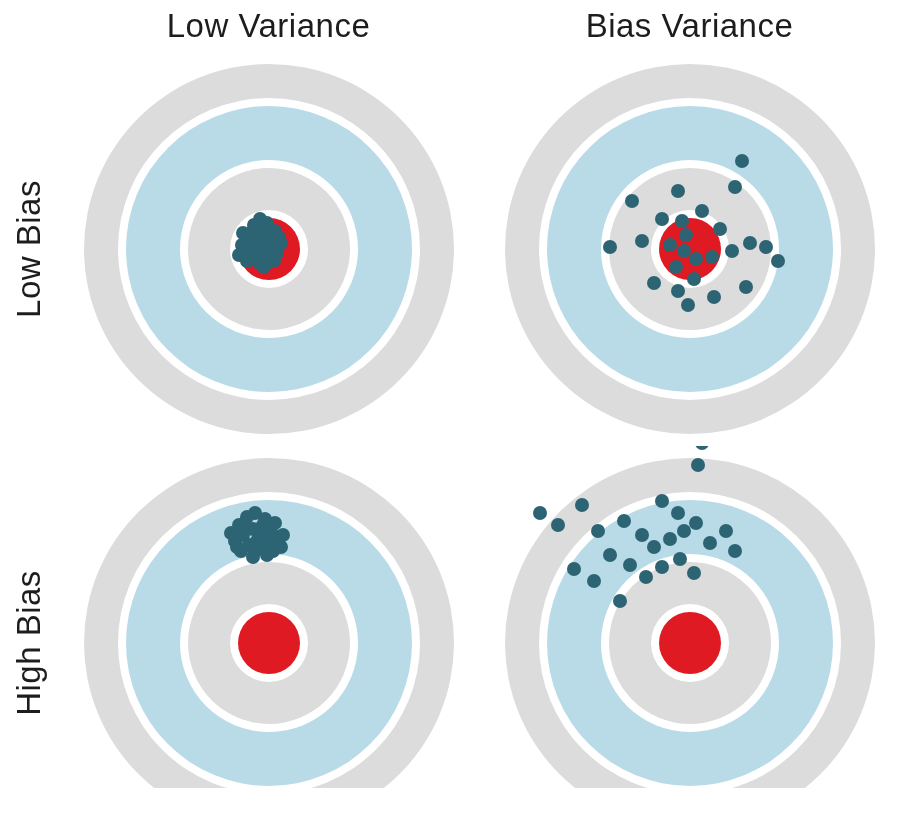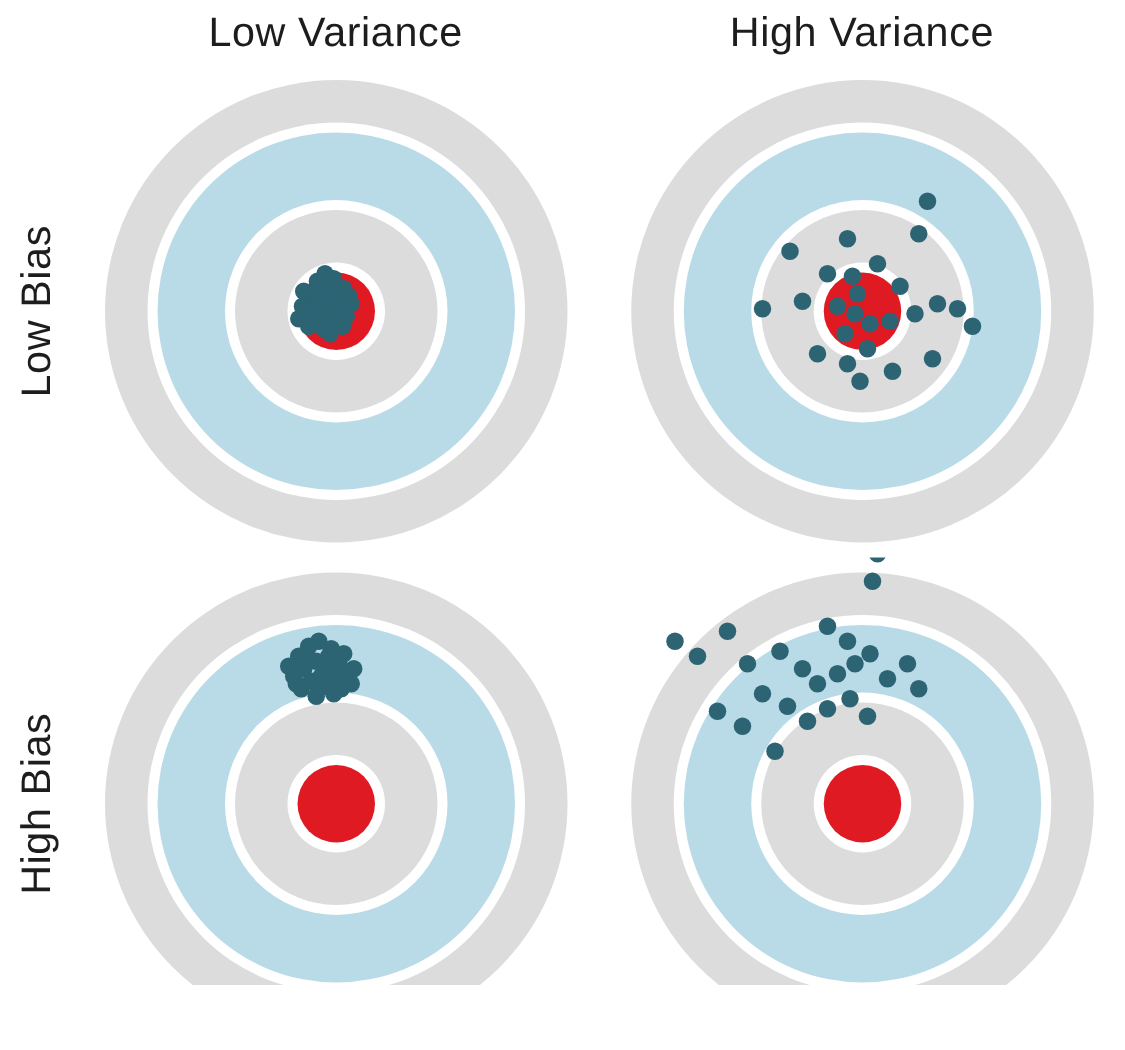--- a/index.html
+++ b/index.html
@@ -43,21 +43,21 @@
 
 <div class="figure">
 
   <div class="cell corner"></div>
 
   <div class="cell col-label">
     <span>Low Variance</span>
   </div>
 
   <div class="cell col-label">
-    <span>High Variance</span>
+    <span>Bias Variance</span>
   </div>
 
   <div class="cell row-label">
     <span>Low Bias</span>
   </div>
 
   <div class="cell panel">
       <svg width="420" height="394" viewBox="0 0 420 394">
         <circle cx="210" cy="197" r="185" fill="#dcdcdc"></circle>
         <circle cx="210" cy="197" r="151" fill="#ffffff"></circle>

